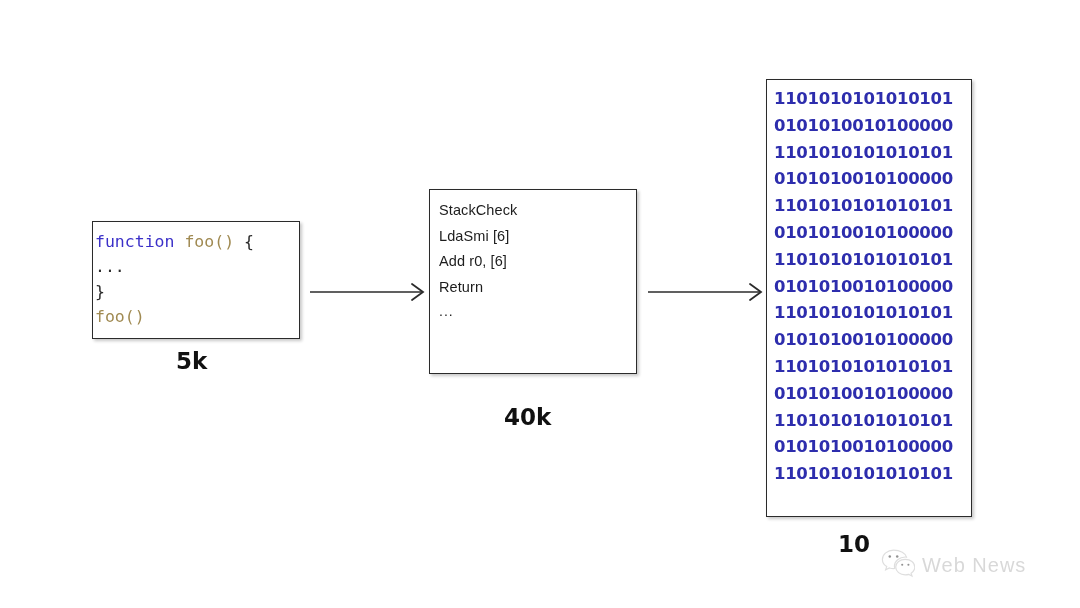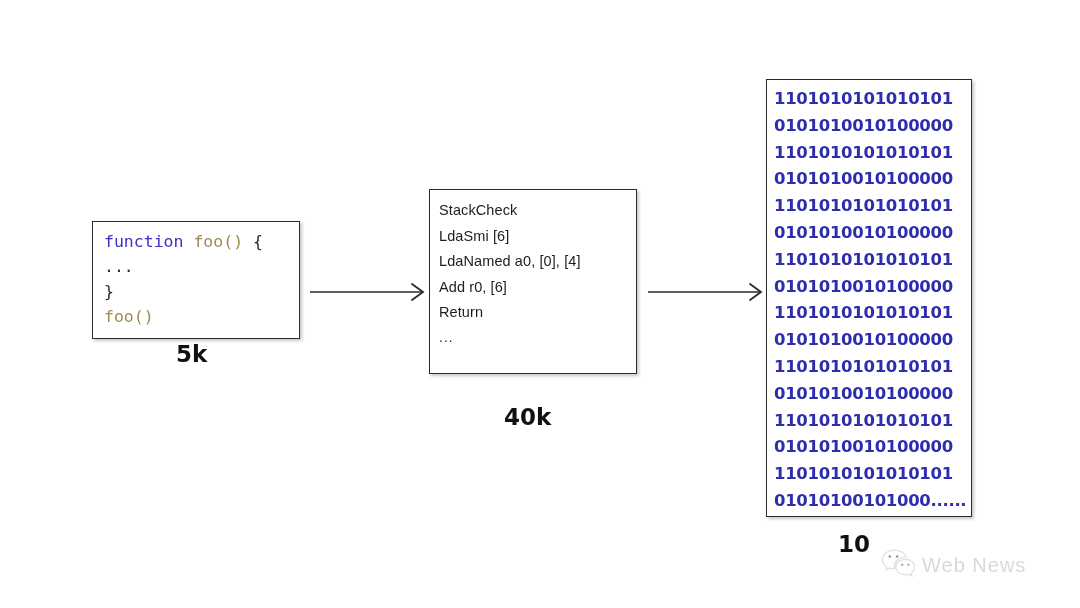--- a/index.html
+++ b/index.html
@@ -27,21 +27,21 @@
     box-sizing: border-box;
     box-shadow: 2px 2px 3px rgba(0,0,0,0.22);
   }
 
   
   #source-panel {
     left: 92px;
     top: 221px;
     width: 208px;
     height: 118px;
-    padding: 7px 9px 0 11px;
+    padding: 7px 9px 0 2px;
   }
   .code-line {
     font-family: "DejaVu Sans Mono", "Liberation Mono", monospace;
     font-size: 16.5px;
     line-height: 25px;
     white-space: pre;
     letter-spacing: 0px;
   }
   .tok-kw   { color: #3b30c8; }
   .tok-fn   { color: #a08a52; }
@@ -89,21 +89,21 @@
   }
 
   
   .caption {
     position: absolute;
     font-family: "DejaVu Sans", sans-serif;
     font-weight: 700;
     color: #111111;
     white-space: nowrap;
   }
-  #caption-source  { left: 176px; top: 341px; font-size: 23px; }
+  #caption-source  { left: 176px; top: 348px; font-size: 23px; }
   #caption-bytecode{ left: 504px; top: 404px; font-size: 23px; }
   #caption-binary  { left: 838px; top: 531px; font-size: 23px; }
 
   
   .arrow {
     position: absolute;
     top: 279px;
     height: 26px;
   }
   #arrow-1 { left: 310px; width: 118px; }
@@ -144,21 +144,20 @@
   <div class="arrow" id="arrow-1">
     <svg width="118" height="26" viewBox="0 0 118 26" xmlns="http://www.w3.org/2000/svg">
       <line x1="0" y1="13" x2="112" y2="13" stroke="#2b2b2b" stroke-width="1.6"></line>
       <polyline points="102,5 113,13 102,21" fill="none" stroke="#2b2b2b" stroke-width="1.8" stroke-linecap="round" stroke-linejoin="miter"></polyline>
     </svg>
   </div>
 
   <div class="panel" id="bytecode-panel">
     <div class="bc-line">StackCheck</div>
     <div class="bc-line">LdaSmi [6]</div>
-    <div class="bc-line">LdaNamed a0, [0], [4]</div>
     <div class="bc-line">Add r0, [6]</div>
     <div class="bc-line">Return</div>
     <div class="bc-line ellipsis">...</div>
   </div>
 
   <div class="caption" id="caption-bytecode">40k</div>
 
   <div class="arrow" id="arrow-2">
     <svg width="118" height="26" viewBox="0 0 118 26" xmlns="http://www.w3.org/2000/svg">
       <line x1="0" y1="13" x2="112" y2="13" stroke="#2b2b2b" stroke-width="1.6"></line>
@@ -175,21 +174,20 @@
     <div class="bin-line">0101010010100000</div>
     <div class="bin-line">1101010101010101</div>
     <div class="bin-line">0101010010100000</div>
     <div class="bin-line">1101010101010101</div>
     <div class="bin-line">0101010010100000</div>
     <div class="bin-line">1101010101010101</div>
     <div class="bin-line">0101010010100000</div>
     <div class="bin-line">1101010101010101</div>
     <div class="bin-line">0101010010100000</div>
     <div class="bin-line">1101010101010101</div>
-    <div class="bin-line">01010100101000......</div>
   </div>
 
   <div class="caption" id="caption-binary">10</div>
 
   <div id="watermark">
     <span>
       <svg width="34" height="30" viewBox="0 0 34 30" xmlns="http://www.w3.org/2000/svg">
         <path d="M12.6 2.2C6.4 2.2 1.4 6.3 1.4 11.4c0 2.9 1.7 5.5 4.3 7.2l-1.1 3.3 3.8-1.9c1.3.4 2.7.6 4.2.6.4 0 .8 0 1.2-.1-.3-.8-.4-1.6-.4-2.4 0-5 4.9-9.1 10.9-9.1.4 0 .8 0 1.2.1C24.7 5.4 19.3 2.2 12.6 2.2z" fill="none" stroke="#c4c4c4" stroke-width="1.2"></path>
         <circle cx="8.8" cy="8.6" r="1.25" fill="#3a3a3a"></circle>
         <circle cx="16.2" cy="8.6" r="1.25" fill="#3a3a3a"></circle>

